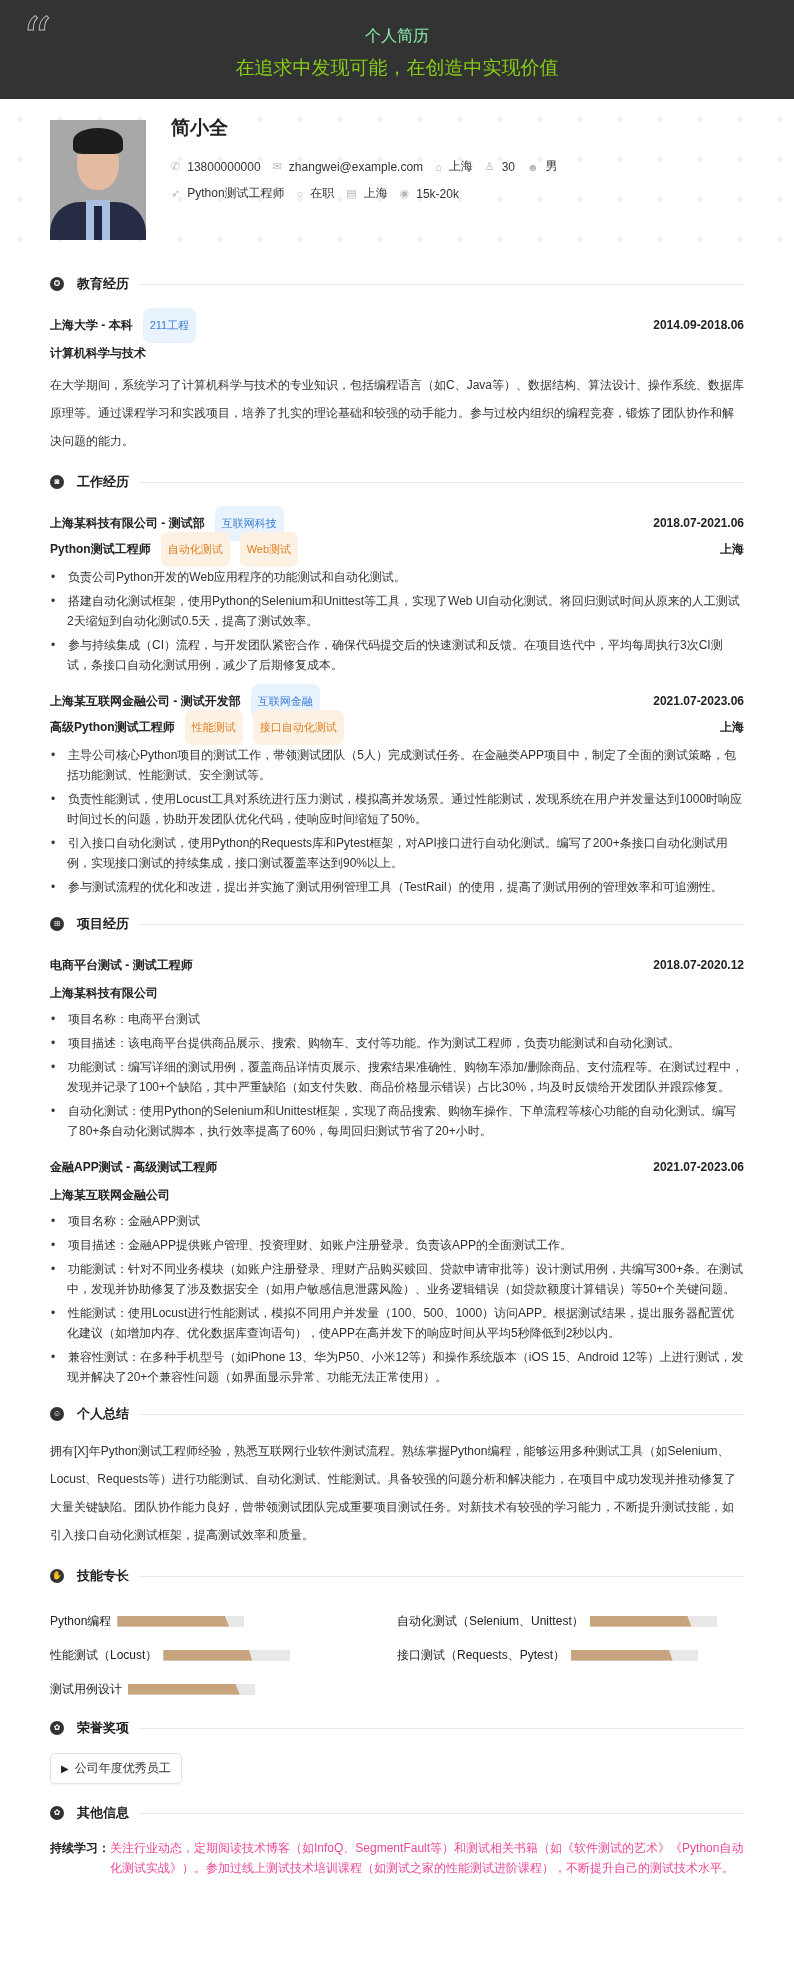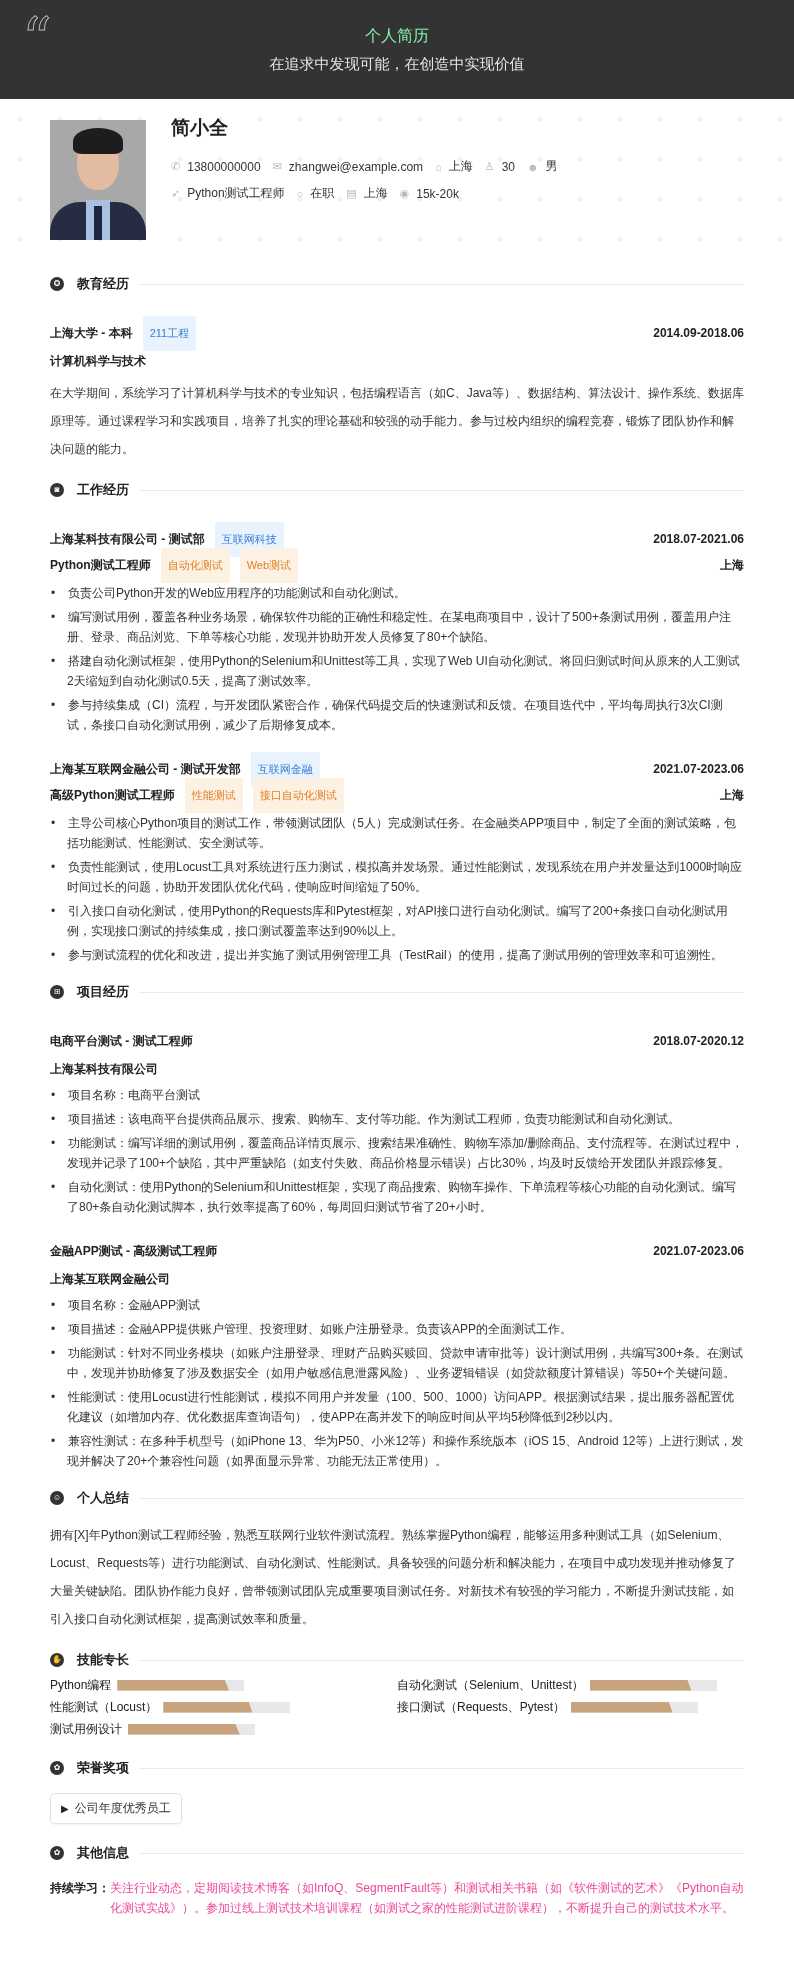--- a/index.html
+++ b/index.html
@@ -1,50 +1,50 @@
 <!DOCTYPE html>
 <html><head>
 <meta charset="utf-8">
 <style>
   * { box-sizing: border-box; margin: 0; padding: 0; }
   body { width: 794px; background: #ffffff; font-family: "Liberation Sans", "DejaVu Sans", sans-serif; color: #333; font-size: 12px; }
   .header { height: 99px; background: #333333; position: relative; text-align: center; }
   .header .quote { position: absolute; left: 22px; top: 10px; font-family: "DejaVu Serif", serif; font-size: 58px; color: transparent; -webkit-text-stroke: 1px #bbbbbb; line-height: 1; }
   .header .title { padding-top: 26px; font-size: 16px; color: #86efac; }
-  .header .subtitle { margin-top: 8px; font-size: 15px; color: #e5e5e5; }
+  .header .subtitle { margin-top: 8px; font-size: 19px; color: #84cc16; }
   .profile { position: relative; height: 158px; background:
       radial-gradient(circle, #f2f2f2 2px, transparent 3px) 0 0/40px 40px; }
   .photo { position: absolute; left: 50px; top: 21px; width: 96px; height: 120px; background: #a8a8a8; overflow: hidden; }
   .photo .head { position: absolute; left: 27px; top: 14px; width: 42px; height: 56px; border-radius: 50% 50% 45% 45%; background: #e3bba0; }
   .photo .hair { position: absolute; left: 23px; top: 8px; width: 50px; height: 26px; border-radius: 50% 50% 20% 20%; background: #1d1d1d; }
   .photo .suit { position: absolute; left: 0; top: 82px; width: 96px; height: 40px; background: #252c44; border-radius: 30px 30px 0 0; }
   .photo .shirt { position: absolute; left: 36px; top: 80px; width: 24px; height: 40px; background: #a9c0e0; }
   .photo .tie { position: absolute; left: 44px; top: 86px; width: 8px; height: 34px; background: #1e2540; }
   .name { position: absolute; left: 171px; top: 16px; font-size: 19px; font-weight: bold; color: #222; }
   .info-row { position: absolute; left: 171px; display: flex; align-items: center; font-size: 12px; color: #333; }
   .info-row.r1 { top: 59px; } .info-row.r2 { top: 86px; }
   .info-item { display: flex; align-items: center; margin-right: 12px; }
   .info-item .ic { color: #b8b8b8; font-size: 11px; margin-right: 7px; }
   .content { padding: 0 50px 0 50px; }
   .section-title { display: flex; align-items: center; margin-top: 12px; height: 30px; }
   .section-title .sic { width: 14px; height: 14px; border-radius: 50%; background: #333; color: #fff; font-size: 8px; line-height: 14px; text-align: center; margin-right: 5px; }
   .section-title .stxt { font-size: 13px; font-weight: bold; color: #222; white-space: nowrap; padding-left: 8px; }
   .section-title .sline { flex: 1; height: 1px; background: #eaeaea; margin-left: 10px; }
-  .row { display: flex; justify-content: space-between; align-items: center; height: 24px; margin-top: 22px; }
+  .row { display: flex; justify-content: space-between; align-items: center; height: 24px; margin-top: 14px; }
   .row .l { display: flex; align-items: center; font-weight: bold; font-size: 12px; color: #222; }
   .row .r { font-weight: bold; font-size: 12px; color: #222; }
-  .tag { font-weight: normal; font-size: 11px; padding: 10px 7px; margin-left: 10px; border-radius: 2px; }
+  .tag { font-weight: normal; font-size: 11px; padding: 10px 7px; margin-left: 10px; border-radius: 7px; }
   .tag.blue { background: #e8f3fd; color: #3a7bd5; }
   .tag.orange { background: #fdf1e4; color: #e07f1f; }
   .sub { font-weight: bold; font-size: 12px; color: #222; margin-top: 6px; height: 20px; line-height: 20px; }
   .para { font-size: 12px; line-height: 28px; color: #333; margin-top: 8px; }
   ul.bul { list-style: none; margin-top: 6px; }
   ul.bul li { position: relative; padding-left: 17px; text-indent: -17px; line-height: 20px; margin-bottom: 4px; font-size: 12px; color: #333; }
   ul.bul li::before { content: "•"; display: inline-block; width: 17px; text-indent: 0; padding-left: 1px; }
-  .skills { display: grid; grid-template-columns: 1fr 1fr; row-gap: 6px; margin-top: 2px; }
+  .skills { display: grid; grid-template-columns: 1fr 1fr; row-gap: 18px; margin-top: 22px; }
   .skill { display: flex; align-items: center; height: 16px; }
   .skill .sl { font-size: 12px; color: #222; margin-right: 6px; white-space: nowrap; }
   .skill .bar { width: 127px; height: 11px; background: #e8e8e8; position: relative; }
   .skill .fill { position: absolute; left: 0; top: 0; height: 11px; background: #c8a47e; clip-path: polygon(0 0, 96% 0, 100% 100%, 0 100%); }
   .award { display: inline-flex; align-items: center; margin-top: 10px; border: 1px solid #e2e2e2; border-radius: 5px; padding: 0 10px; height: 31px; font-size: 12px; color: #333; box-shadow: 0 1px 2px rgba(0,0,0,0.06); }
   .award .tri { font-size: 10px; margin-right: 6px; color: #222; }
   .other { display: flex; margin-top: 10px; font-size: 12px; line-height: 20px; }
   .other .ol { font-weight: bold; color: #222; white-space: nowrap; }
   .other .ov { color: #ec4899; }
 </style>
@@ -143,21 +143,20 @@
     <div class="row" style="margin-top:2px;">
       <div class="l">
           <span>Python测试工程师</span>
           <span class="tag orange">自动化测试</span>
           <span class="tag orange">Web测试</span>
         </div>
       <div class="r">上海</div>
     </div>
     <ul class="bul">
       <li>负责公司Python开发的Web应用程序的功能测试和自动化测试。</li>
-      <li>编写测试用例，覆盖各种业务场景，确保软件功能的正确性和稳定性。在某电商项目中，设计了500+条测试用例，覆盖用户注册、登录、商品浏览、下单等核心功能，发现并协助开发人员修复了80+个缺陷。</li>
       <li>搭建自动化测试框架，使用Python的Selenium和Unittest等工具，实现了Web UI自动化测试。将回归测试时间从原来的人工测试2天缩短到自动化测试0.5天，提高了测试效率。</li>
       <li>参与持续集成（CI）流程，与开发团队紧密合作，确保代码提交后的快速测试和反馈。在项目迭代中，平均每周执行3次CI测试，条接口自动化测试用例，减少了后期修复成本。</li>
     </ul>
   </div>
 
   <div>
     <div class="row">
       <div class="l">
           <span>上海某互联网金融公司 - 测试开发部</span>
           <span class="tag blue">互联网金融</span>

